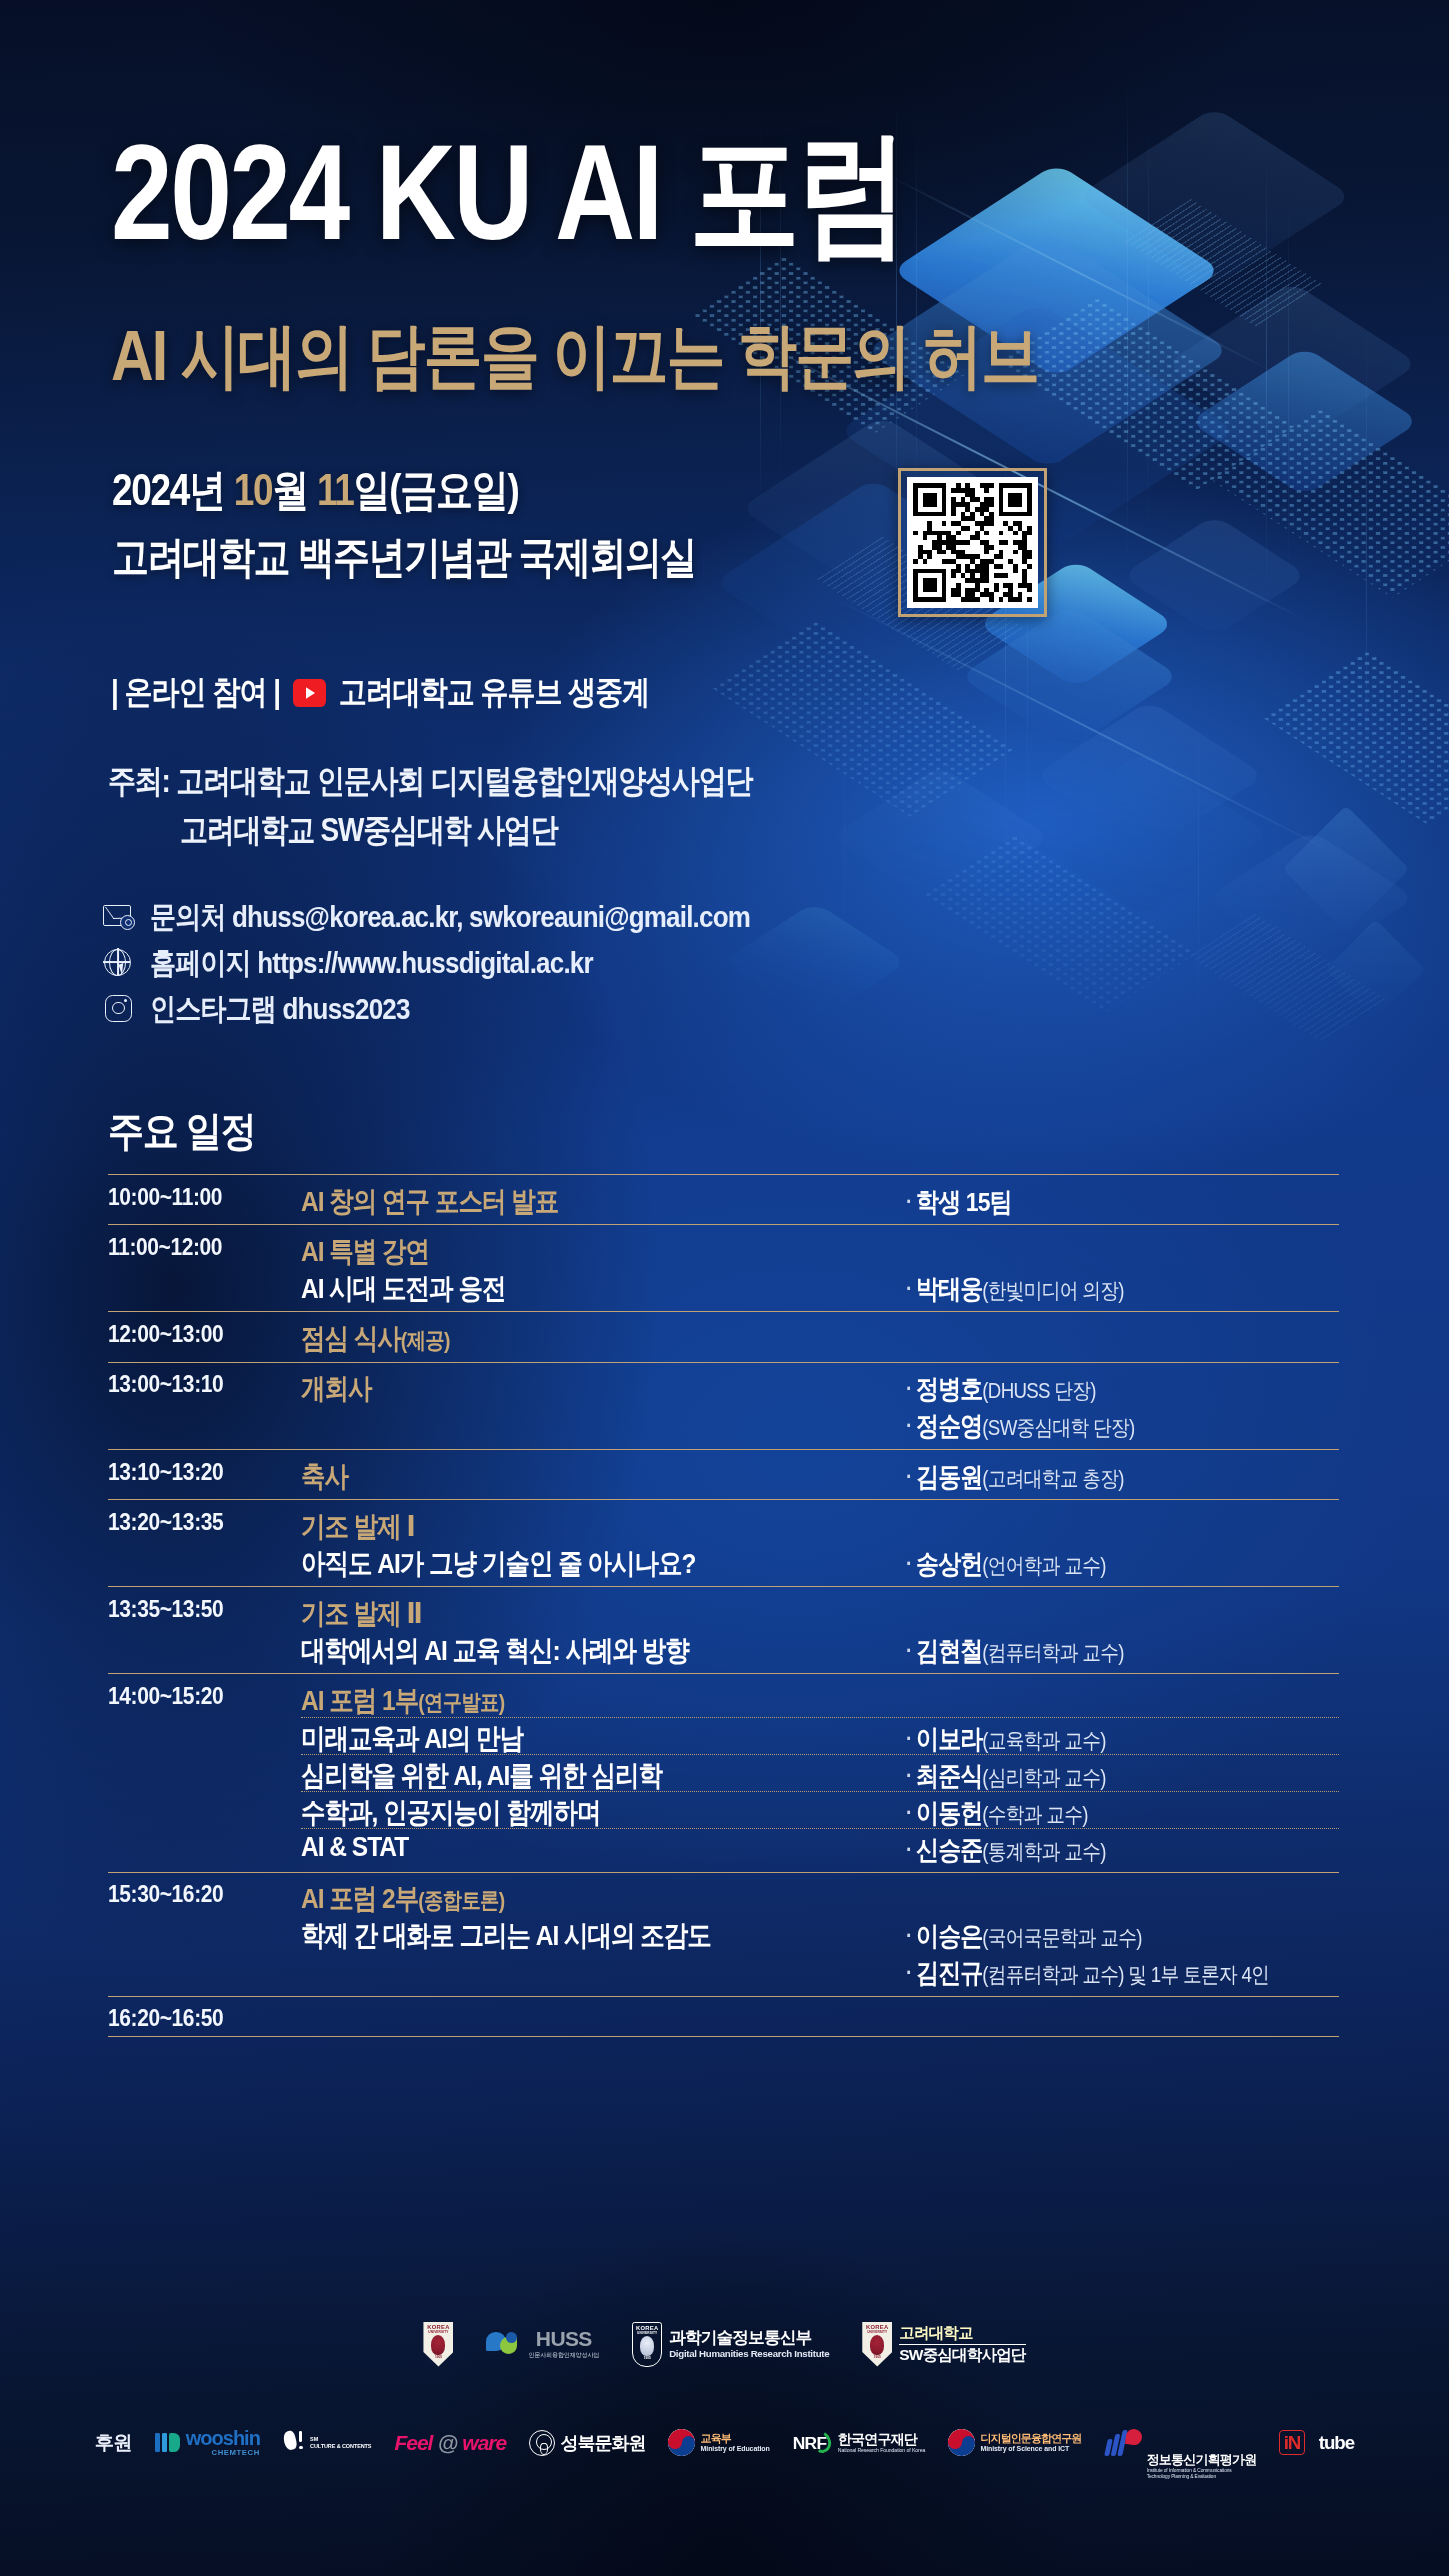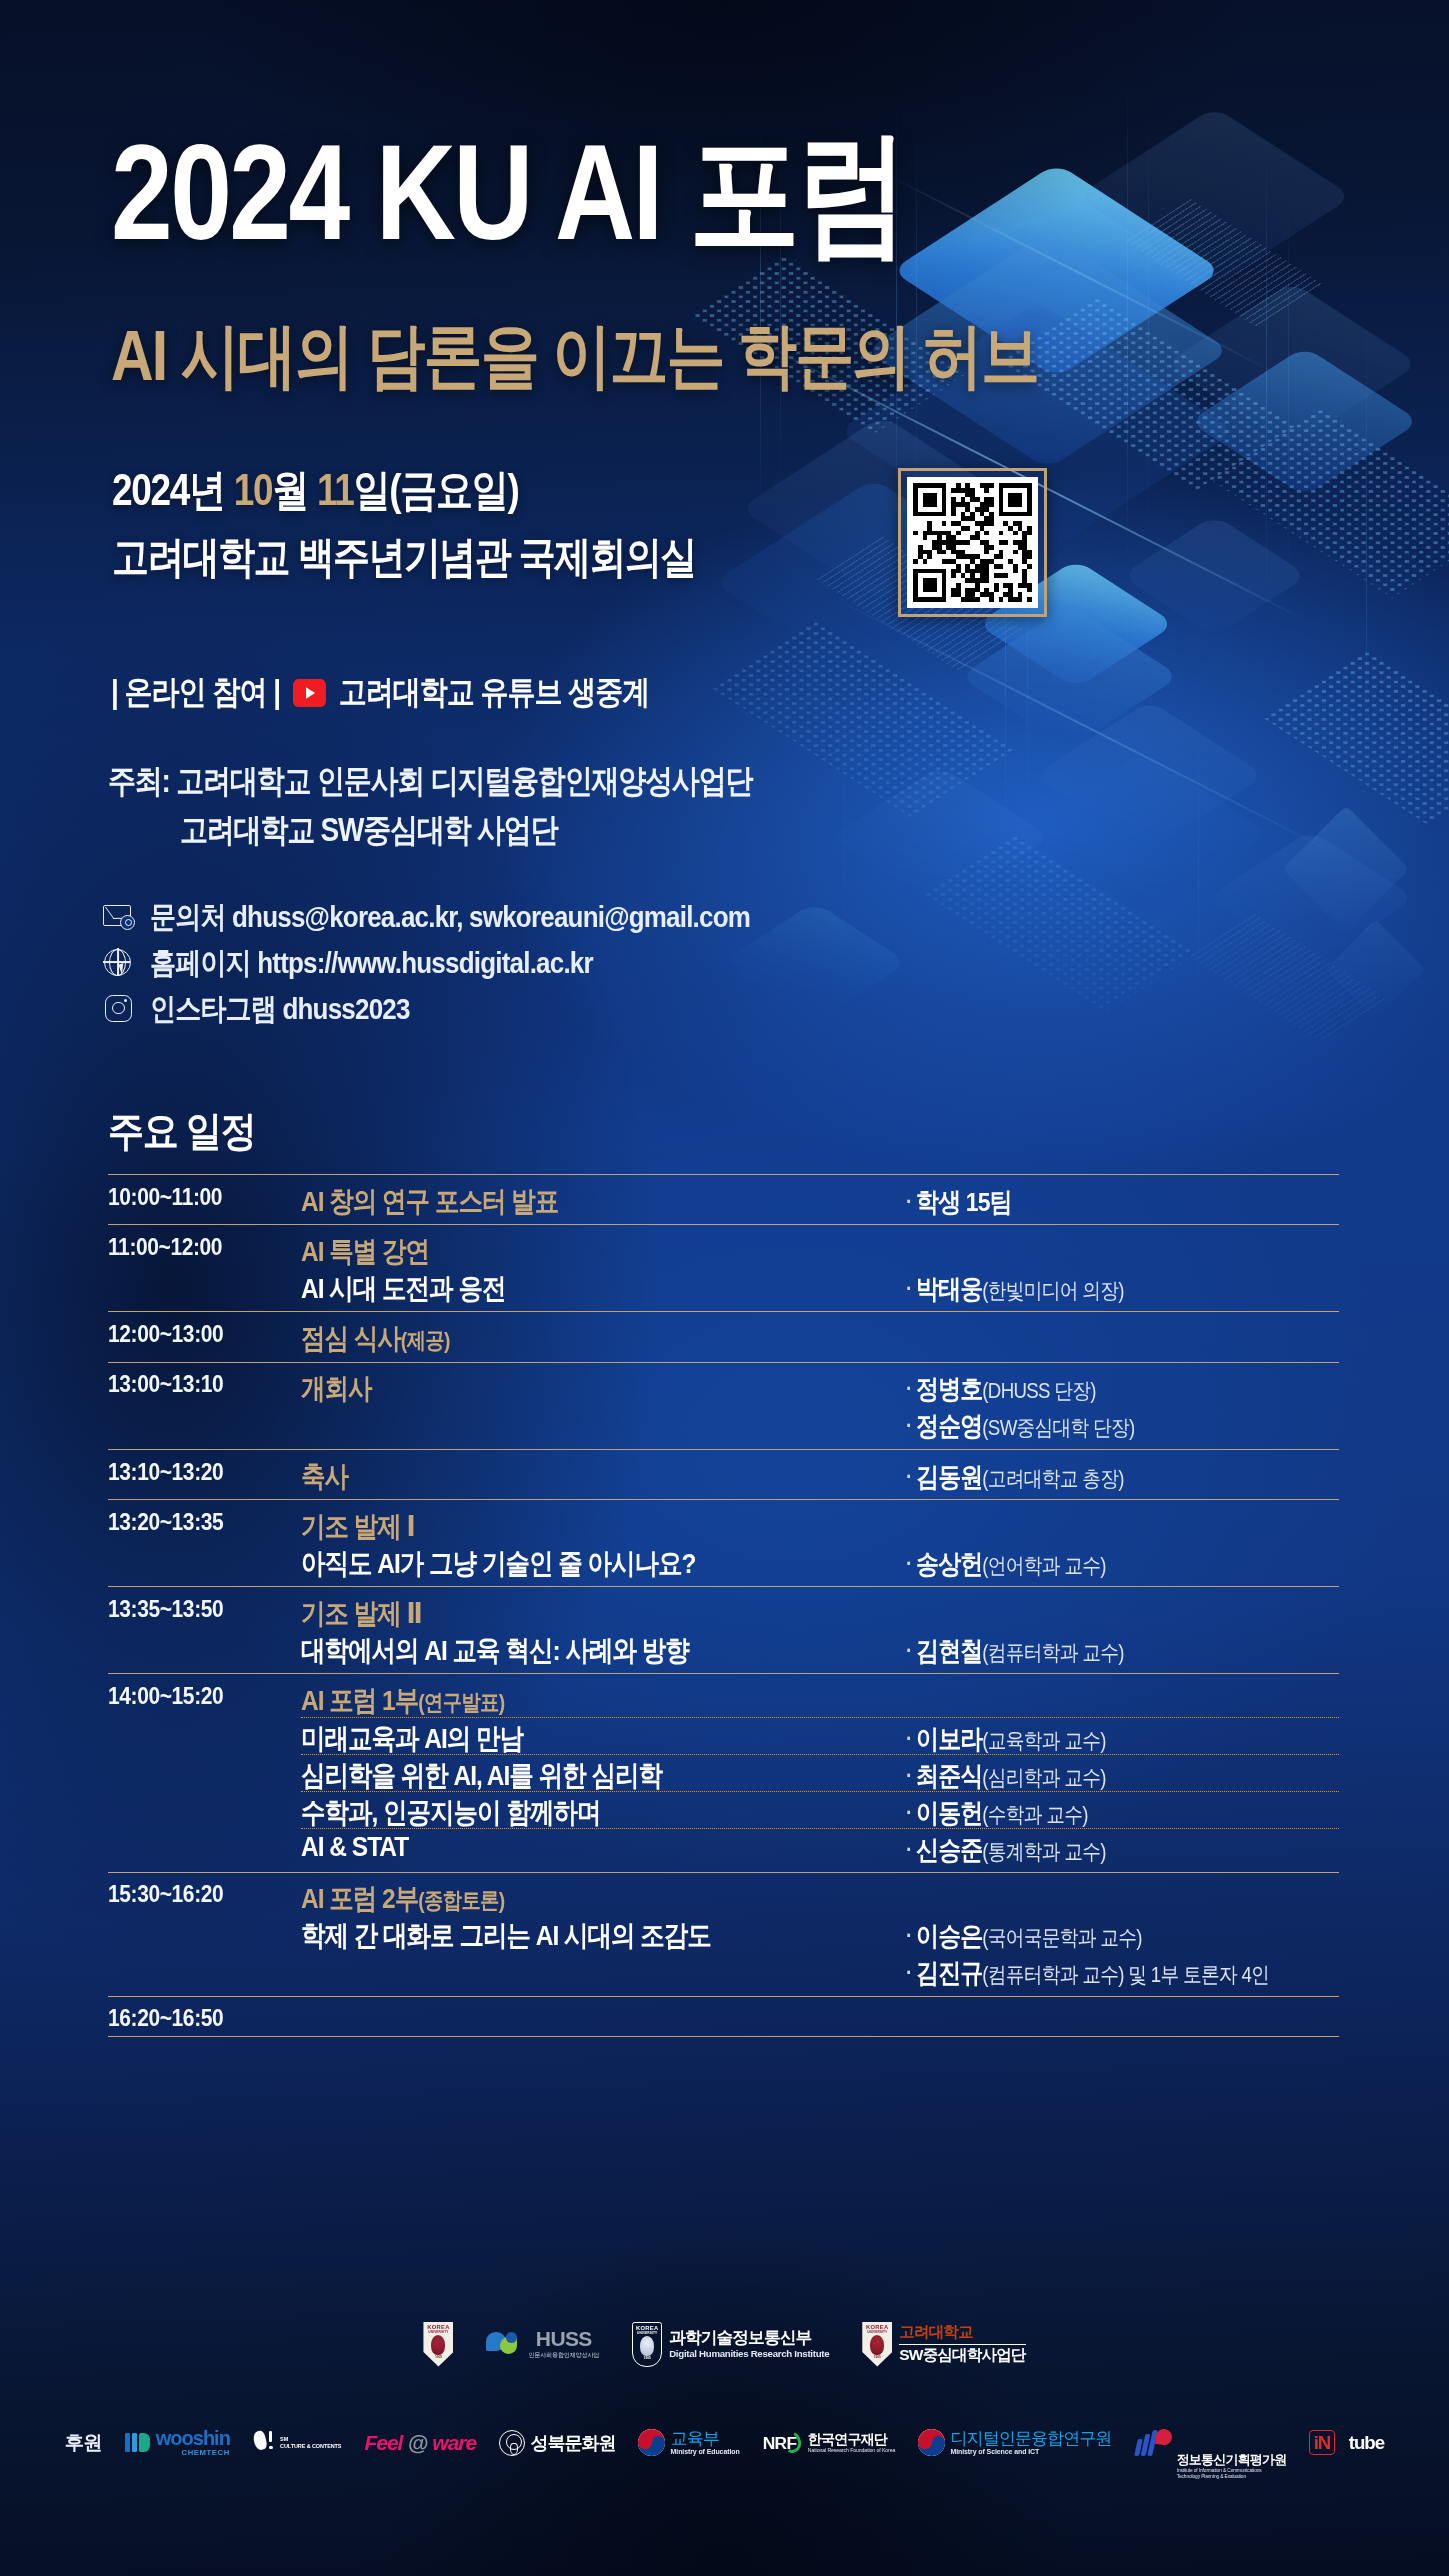--- a/index.html
+++ b/index.html
@@ -254,22 +254,22 @@
   .huss-mark .b2{ position:absolute; left:13.5px; top:5.2px; width:16.7px;height:16.7px;border-radius:50% 8% 50% 50%;
     background:#8dc63f; }
   .huss-mark .b3{ position:absolute; left:19.3px; top:0; width:11px;height:11px;border-radius:50%;
     background:#1a5aa8; }
   .huss-txt{ display:flex; flex-direction:column; align-items:center; }
   .huss-txt .big{ font-size:21px; font-weight:800; color:#9aa3ad; letter-spacing:-0.6px; line-height:1; }
   .huss-txt .small{ font-size:6.1px; color:#cfd6e2; letter-spacing:-0.2px; margin-top:1.9px; white-space:nowrap;}
   .dhri-txt .l1{ font-size:16.7px; font-weight:800; letter-spacing:-0.9px; color:#fff; line-height:1.1;}
   .dhri-txt .l2{ font-size:9.7px; font-weight:600; letter-spacing:-0.3px; color:#e4eaf5; }
   .sw-txt{ line-height:1.18; }
-  .sw-txt .l1{ font-size:15.5px; font-weight:800; letter-spacing:-0.8px; color:#c2410c;
-    border-bottom:1.3px solid #fff; padding-bottom:1.3px;font-family:Liberation Mono, monospace; }
+  .sw-txt .l1{ font-size:15.5px; font-weight:800; letter-spacing:-0.8px; color:#fef9c3;
+    border-bottom:1.3px solid #fff; padding-bottom:1.3px; }
   .sw-txt .l2{ font-size:15.5px; font-weight:800; letter-spacing:-0.8px; color:#fff; padding-top:1.3px;}
 
   .spon-row{
     position:absolute; left:0; right:0; top:2407px; height:71px;
     display:flex; align-items:center; justify-content:center; gap:23px;
   }
   .spon-label{ font-size:19.3px; font-weight:700; letter-spacing:-0.9px; color:#e9eefa; }
   .sp{ display:flex; align-items:center; gap:5.2px; }
   .sp-tx{ white-space:nowrap; }
 
@@ -299,21 +299,21 @@
     border:1.3px solid #fff; border-radius:40% 40% 50% 50%; }
   .sb-t{ font-size:18px; font-weight:800; letter-spacing:-1px; color:#fff; }
 
   .taeguk{ width:27px;height:27px; border-radius:50%; background:#fff; position:relative; overflow:hidden; flex:none;}
   .taeguk .tr{ position:absolute; left:0; top:0; width:27px;height:13.5px; background:#c8102e;
     border-radius:27px 27px 0 0; }
   .taeguk .tb{ position:absolute; left:0; top:13.5px; width:27px;height:13.5px; background:#0b3d91;
     border-radius:0 0 27px 27px; }
   .taeguk .c1{ position:absolute; left:0; top:6.8px; width:13.5px;height:13.5px; border-radius:50%; background:#c8102e;}
   .taeguk .c2{ position:absolute; left:13.5px; top:6.8px; width:13.5px;height:13.5px; border-radius:50%; background:#0b3d91;}
-  .gov-t .k{ font-size:17px; font-weight:400; letter-spacing:-0.9px; color:#0ea5e9; line-height:1.05;}
+  .gov-t .k{ font-size:11px; font-weight:700; letter-spacing:-0.9px; color:#fdba74; line-height:1.05;}
   .gov-t .e{ font-size:7px; font-weight:600; color:#e5ebf6; letter-spacing:-0.1px; }
 
   .nrf-m{ width:40px;height:26px; position:relative; }
   .nrf-m .txt{ position:absolute; left:0; top:3.9px; font-size:17.4px; font-weight:800; color:#fff; letter-spacing:-0.6px;}
   .nrf-m .arc{ position:absolute; left:19.3px; top:1.3px; width:19.3px;height:22px;
     border:3.2px solid transparent; border-right-color:#22b14c; border-bottom-color:#22b14c;
     border-radius:50%; transform:rotate(-20deg); }
   .nrf-t .k{ font-size:14px; font-weight:800; color:#fff; letter-spacing:-0.8px; line-height:1.05;}
   .nrf-t .e{ font-size:5.2px; color:#dde5f3; letter-spacing:-0.1px; }
 

